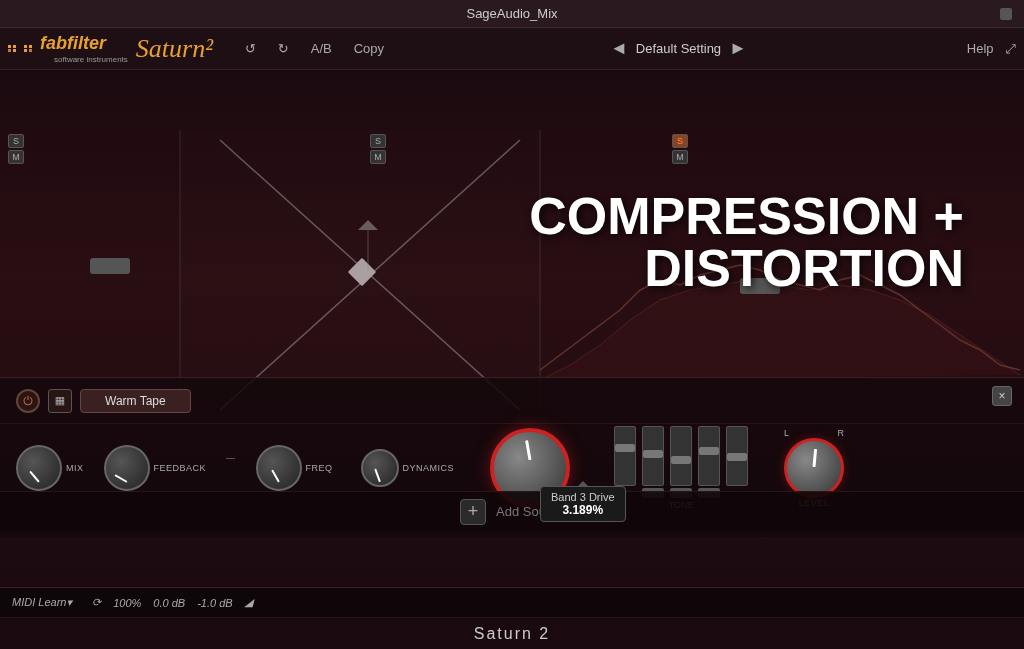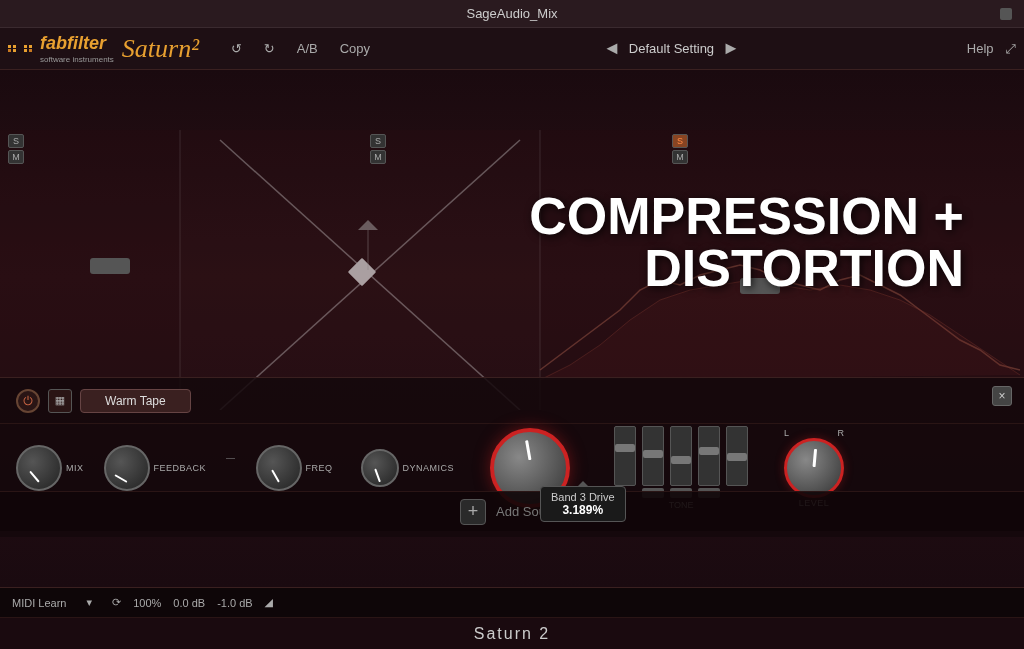--- a/index.html
+++ b/index.html
@@ -71,20 +71,21 @@
     .ff-text {
       font-size: 18px;
       font-weight: bold;
       color: #e8a030;
       font-style: italic;
     }
     .ff-subtitle {
       font-size: 8px;
       color: #999;
       margin-top: 1px;
+      margin-left: 14px;
     }
     .saturn-title {
       font-size: 26px;
       color: #e8a030;
       font-style: italic;
       font-family: serif;
     }
     .toolbar-btn {
       background: none;
       border: none;
@@ -453,22 +454,23 @@
       display: flex;
       align-items: center;
       padding: 0 12px;
       gap: 20px;
       flex-shrink: 0;
     }
     .status-item {
       color: #aaa;
       font-size: 11px;
       display: flex;
-      align-items: flex-end;
-      gap: 20px;
+      align-items: flex-start;
+      gap: 0;
+      font-style: italic;
     }
     .status-center {
       flex: 1;
       display: flex;
       justify-content: center;
     }
     .status-right {
       display: flex;
       align-items: center;
       gap: 12px;

